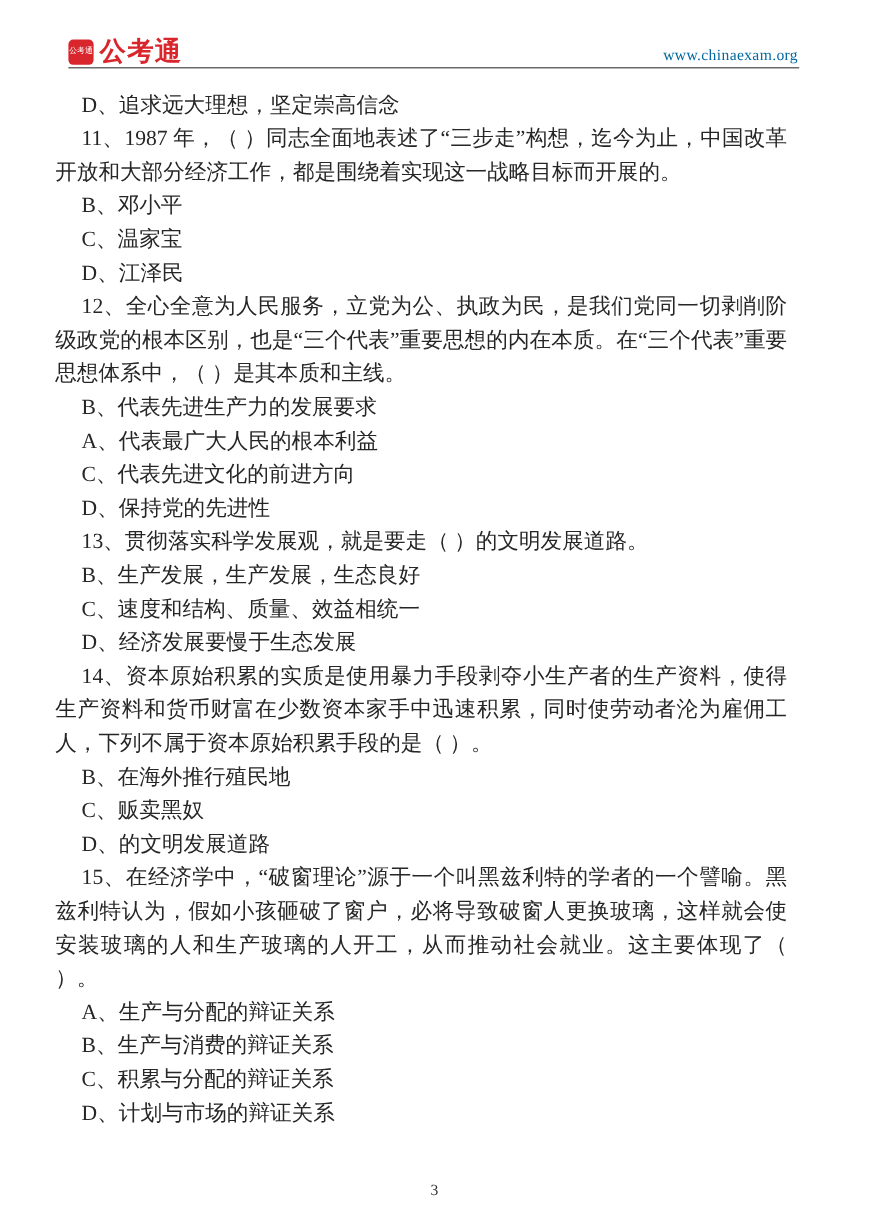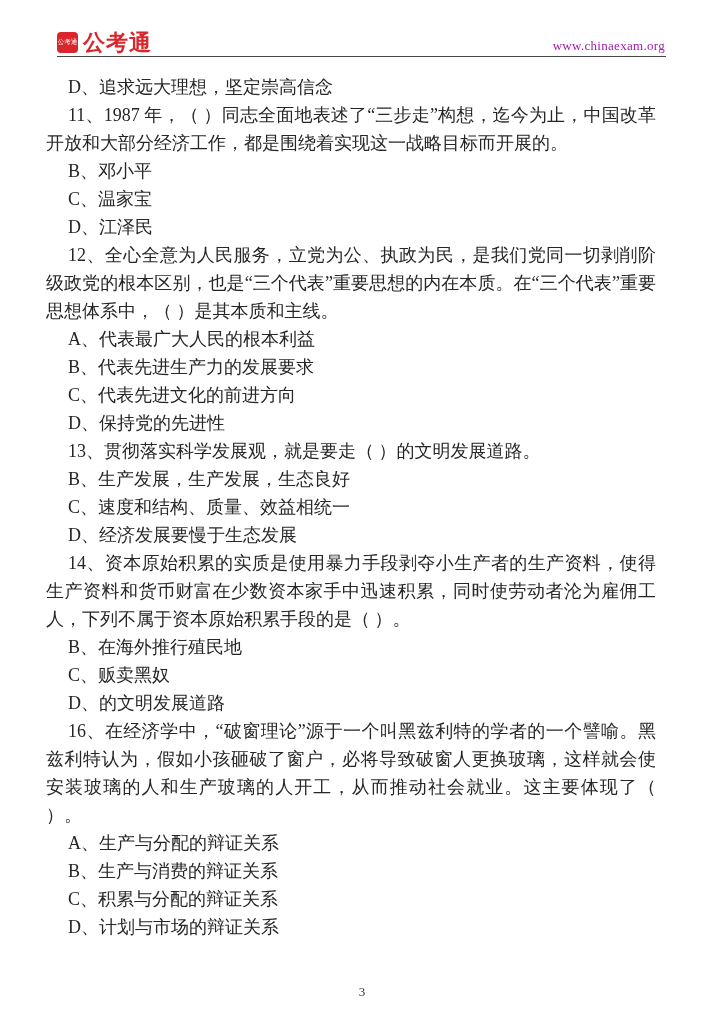--- a/index.html
+++ b/index.html
@@ -11,21 +11,21 @@
     font-family: "Liberation Serif", "DejaVu Serif", serif;
     color: #262626;
     overflow: hidden;
   }
   
   .brand {
     position: absolute;
     left: 57px;
     top: 32px;
     display: flex;
-    align-items: flex-start;
+    align-items: center;
     gap: 5px;
   }
   .brand-icon {
     width: 21px;
     height: 21px;
     background: #d8262c;
     border-radius: 4px;
     display: flex;
     align-items: center;
     justify-content: center;
@@ -44,21 +44,21 @@
     font-size: 22px;
     color: #d8262c;
     letter-spacing: 1px;
     line-height: 1;
   }
   .site-url {
     position: absolute;
     right: 59px;
     top: 38px;
     font-size: 13px;
-    color: #a21caf;
+    color: #0369a1;
     text-decoration: none;
     letter-spacing: 0.3px;
   }
   .rule {
     position: absolute;
     left: 57px;
     right: 58px;
     top: 56px;
     border-top: 1.5px solid #474747;
     height: 0;
@@ -108,42 +108,42 @@
 
     <section>
       <p>11、1987 年，（ ）同志全面地表述了“三步走”构想，迄今为止，中国改革开放和大部分经济工作，都是围绕着实现这一战略目标而开展的。</p>
       <p>B、邓小平</p>
       <p>C、温家宝</p>
       <p>D、江泽民</p>
     </section>
 
     <section>
       <p>12、全心全意为人民服务，立党为公、执政为民，是我们党同一切剥削阶级政党的根本区别，也是“三个代表”重要思想的内在本质。在“三个代表”重要思想体系中，（ ）是其本质和主线。</p>
+      <p>B、代表先进生产力的发展要求</p>
       <p>A、代表最广大人民的根本利益</p>
-      <p>B、代表先进生产力的发展要求</p>
       <p>C、代表先进文化的前进方向</p>
       <p>D、保持党的先进性</p>
     </section>
 
     <section>
       <p>13、贯彻落实科学发展观，就是要走（ ）的文明发展道路。</p>
       <p>B、生产发展，生产发展，生态良好</p>
       <p>C、速度和结构、质量、效益相统一</p>
       <p>D、经济发展要慢于生态发展</p>
     </section>
 
     <section>
       <p>14、资本原始积累的实质是使用暴力手段剥夺小生产者的生产资料，使得生产资料和货币财富在少数资本家手中迅速积累，同时使劳动者沦为雇佣工人，下列不属于资本原始积累手段的是（  ）。</p>
       <p>B、在海外推行殖民地</p>
       <p>C、贩卖黑奴</p>
       <p>D、的文明发展道路</p>
     </section>
 
     <section>
-      <p>16、在经济学中，“破窗理论”源于一个叫黑兹利特的学者的一个譬喻。黑兹利特认为，假如小孩砸破了窗户，必将导致破窗人更换玻璃，这样就会使安装玻璃的人和生产玻璃的人开工，从而推动社会就业。这主要体现了（ ）。</p>
+      <p>15、在经济学中，“破窗理论”源于一个叫黑兹利特的学者的一个譬喻。黑兹利特认为，假如小孩砸破了窗户，必将导致破窗人更换玻璃，这样就会使安装玻璃的人和生产玻璃的人开工，从而推动社会就业。这主要体现了（ ）。</p>
       <p>A、生产与分配的辩证关系</p>
       <p>B、生产与消费的辩证关系</p>
       <p>C、积累与分配的辩证关系</p>
       <p>D、计划与市场的辩证关系</p>
     </section>
 
   </div>
 
   <div class="footer">
     <span>3</span>

